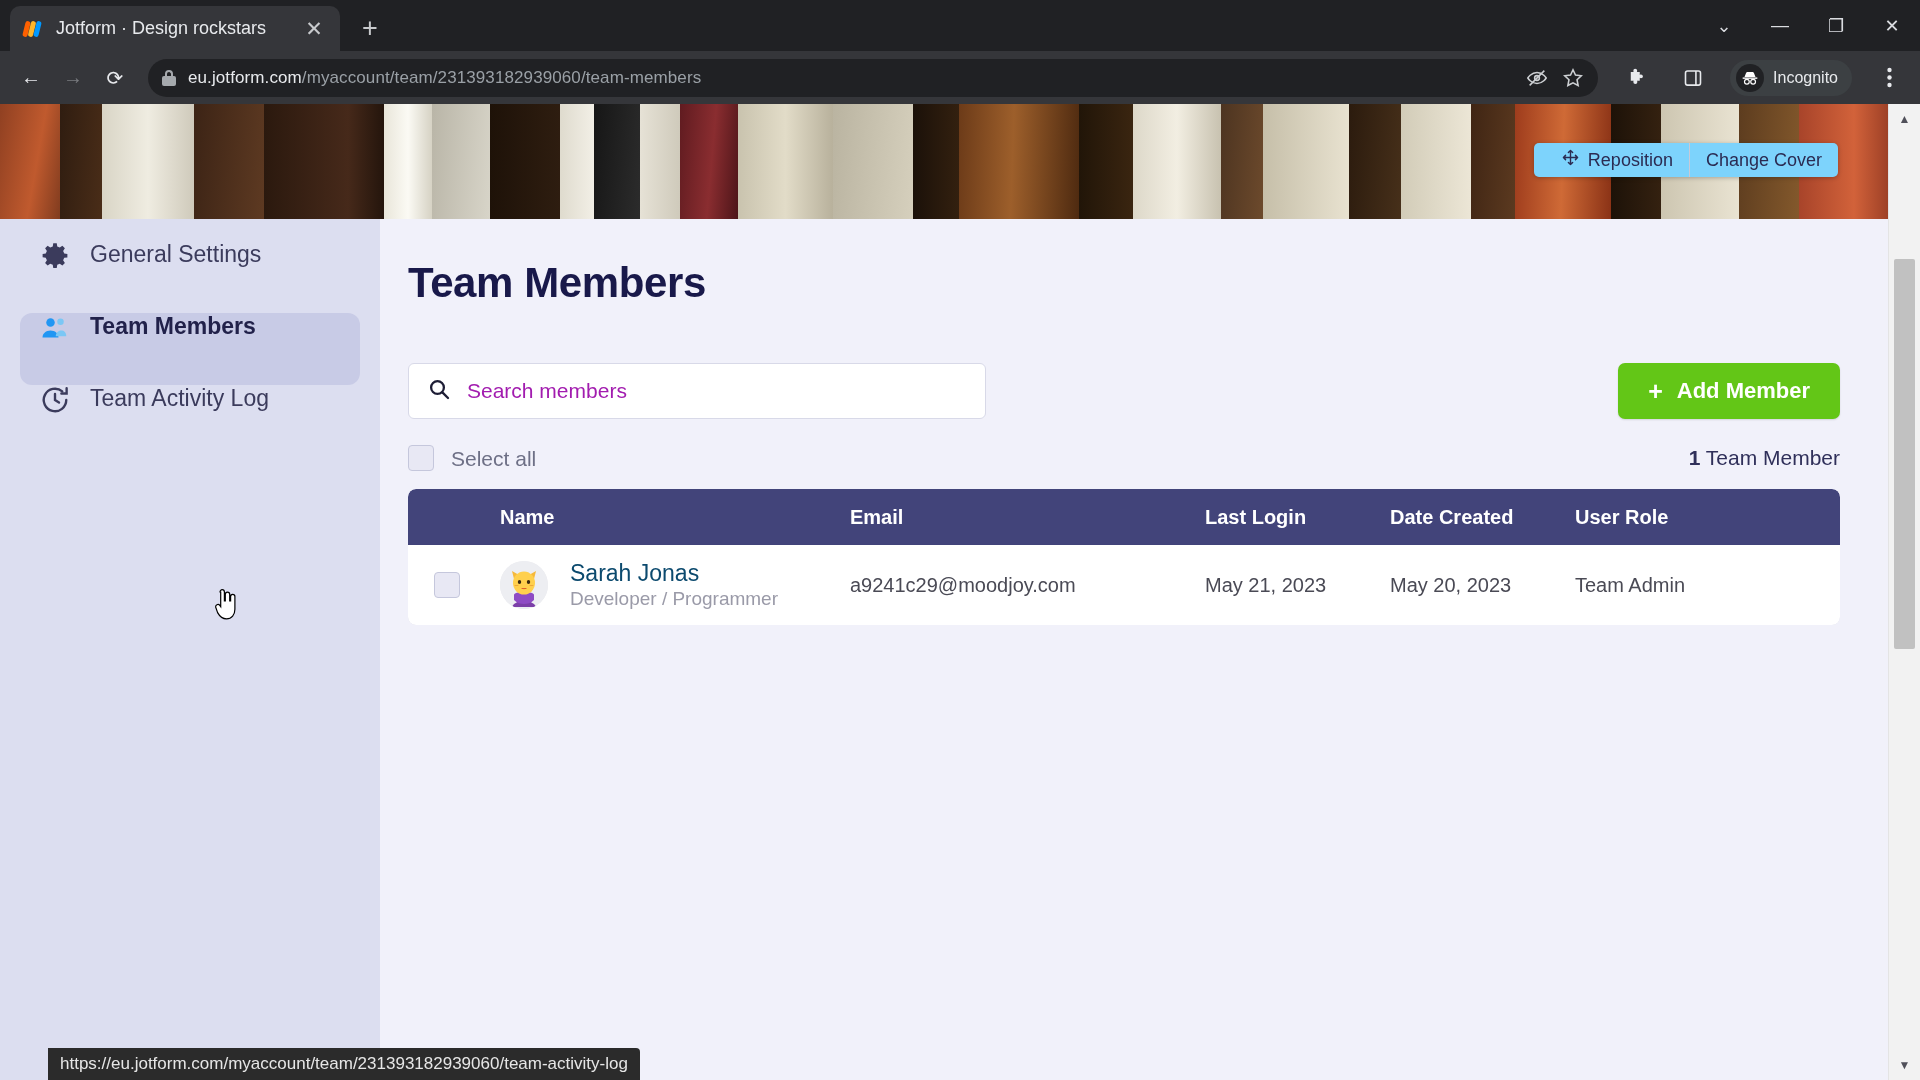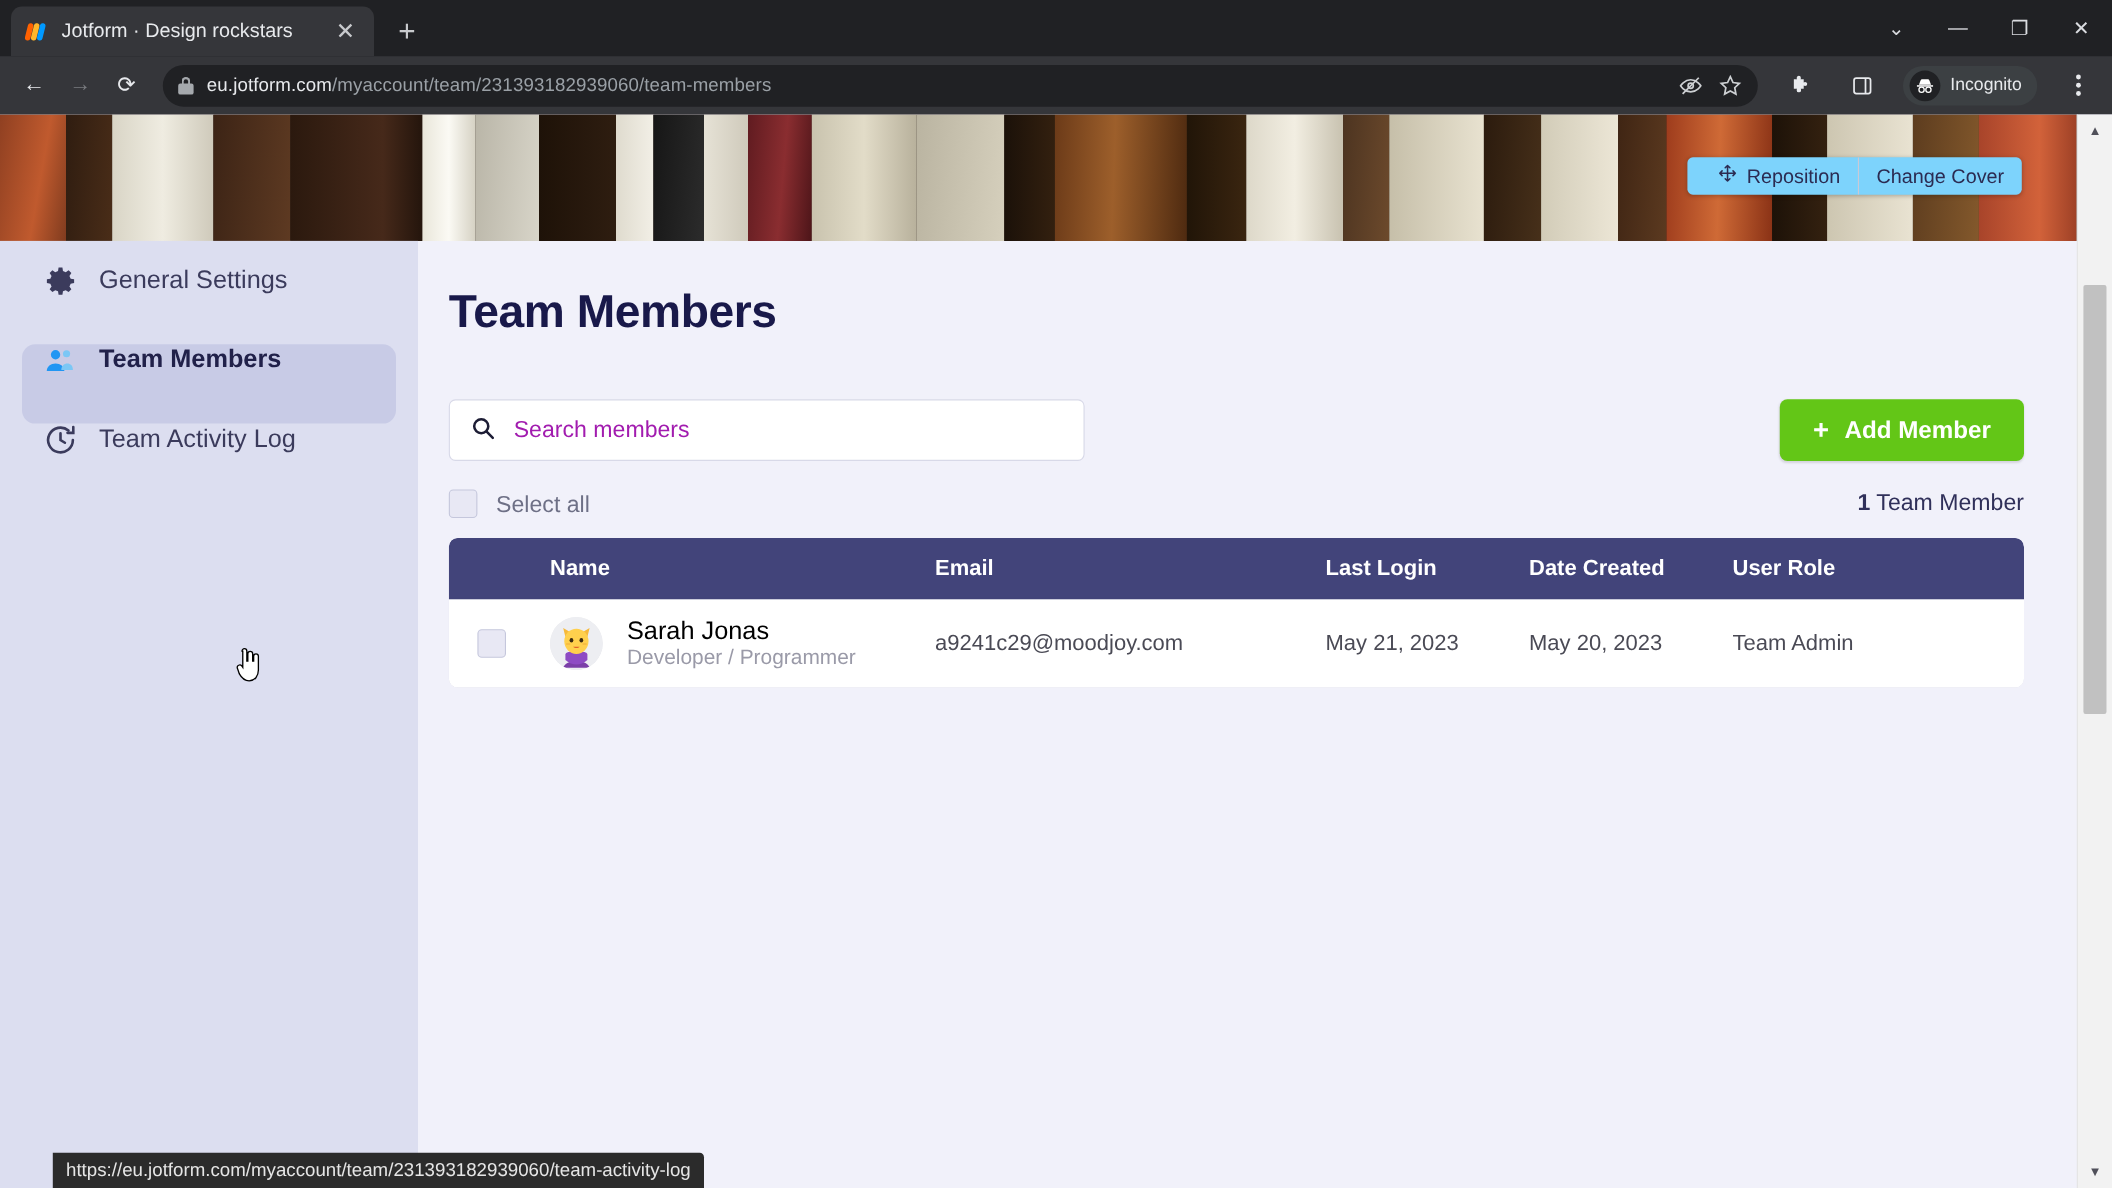--- a/index.html
+++ b/index.html
@@ -170,21 +170,21 @@
   .c-login { width: 185px; flex: none; }
   .c-date  { width: 185px; flex: none; }
   .c-role  { flex: 1; }
   .thead .c-check { width: 92px; }
 
   .avatar {
     width: 48px; height: 48px; border-radius: 50%; flex: none; position: relative;
     background: radial-gradient(circle at 50% 35%, #f0f0f2 0%, #e3e4ea 100%);
     overflow: hidden;
   }
-  .member-name { font-size: 23px; color: #000000; line-height: 1.15; }
+  .member-name { font-size: 23px; color: #0c4a6e; line-height: 1.15; }
   .member-role { font-size: 19px; color: #9a9aa8; margin-top: 2px; }
   .cell-text { font-size: 20px; color: #4a4a55; }
 
   
   .scrollbar {
     width: 32px; flex: none; background: #f2f2f2; position: relative;
     border-left: 1px solid #e4e4e4;
   }
   .sb-arrow {
     height: 30px; display: flex; align-items: center; justify-content: center;

